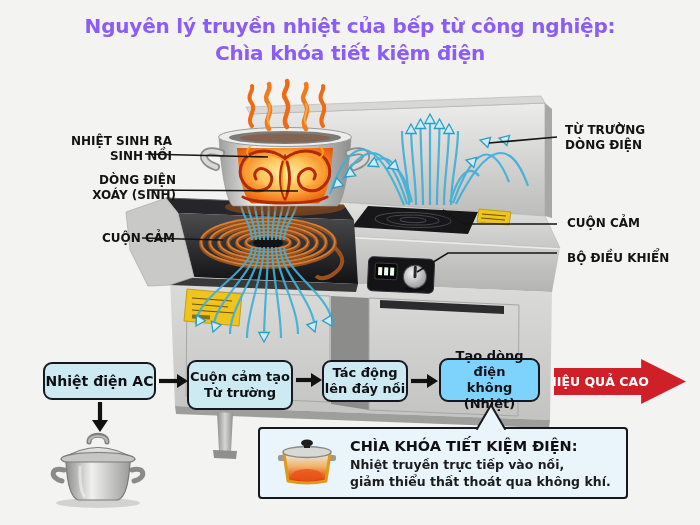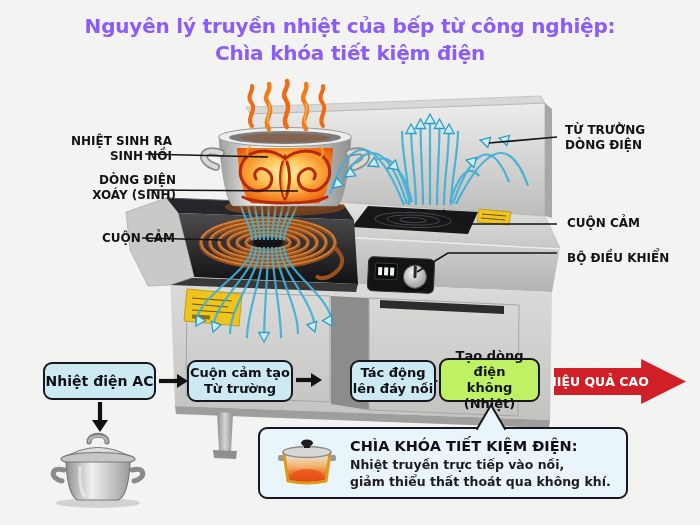--- a/index.html
+++ b/index.html
@@ -25,37 +25,37 @@
   #lab-r2{left:567px;top:216px;width:120px;}
   #lab-r3{left:567px;top:245px;width:130px;margin-top:6px;}
   
   .step{
     z-index:2;box-sizing:border-box;border:2px solid #17171f;border-radius:9px;
     background:#cde9f2;display:flex;flex-direction:column;align-items:center;justify-content:center;
     font-weight:700;font-size:13px;line-height:16px;color:#101014;text-align:center;
   }
   .step span{display:block;}
   #step1{left:43px;top:362px;width:113px;height:38px;font-size:14px;}
-  #step2{left:187px;top:360px;width:106px;height:42px;}
-  #step3{left:322px;top:360px;width:86px;height:42px;margin-left:28px;}
-  #step4{left:439px;top:358px;width:101px;height:44px;background:#bef264;}
+  #step2{left:187px;top:360px;width:106px;height:50px;}
+  #step3{left:322px;top:360px;width:86px;height:42px;}
+  #step4{left:439px;top:358px;width:101px;height:44px;background:#7dd3fc;}
   #result-arrow{
     left:554px;top:359px;width:132px;height:45px;z-index:2;background:#cf2027;
     -webkit-clip-path:polygon(0 20%,66% 20%,66% 0,100% 50%,66% 100%,66% 80%,0 80%);
     clip-path:polygon(0 20%,66% 20%,66% 0,100% 50%,66% 100%,66% 80%,0 80%);
   }
   #result-arrow span{
     position:absolute;left:0;top:0;width:66%;height:100%;
     display:flex;align-items:center;justify-content:center;
     color:#fff;font-weight:700;font-size:12.5px;white-space:nowrap;
   }
   
   #callout{
     left:258px;top:427px;width:370px;height:72px;z-index:2;box-sizing:border-box;
-    background:#e9f5fb;border:2px solid #17171f;border-radius:9px;
+    background:#e9f5fb;border:2px solid #17171f;border-radius:4px;
     display:flex;flex-direction:row;align-items:center;
   }
   #callout-notch{left:474px;top:402px;z-index:3;}
   #callout .txt{margin-left:12px;}
   #callout .c-title{font-size:14.5px;font-weight:800;line-height:19px;color:#101014;white-space:nowrap;}
   #callout .c-body{font-size:12.5px;font-weight:700;line-height:17px;color:#1c1c1c;white-space:nowrap;}
   #callout .icon-wrap{margin-left:16px;flex:0 0 auto;}
 </style>
 </head>
 <body>

